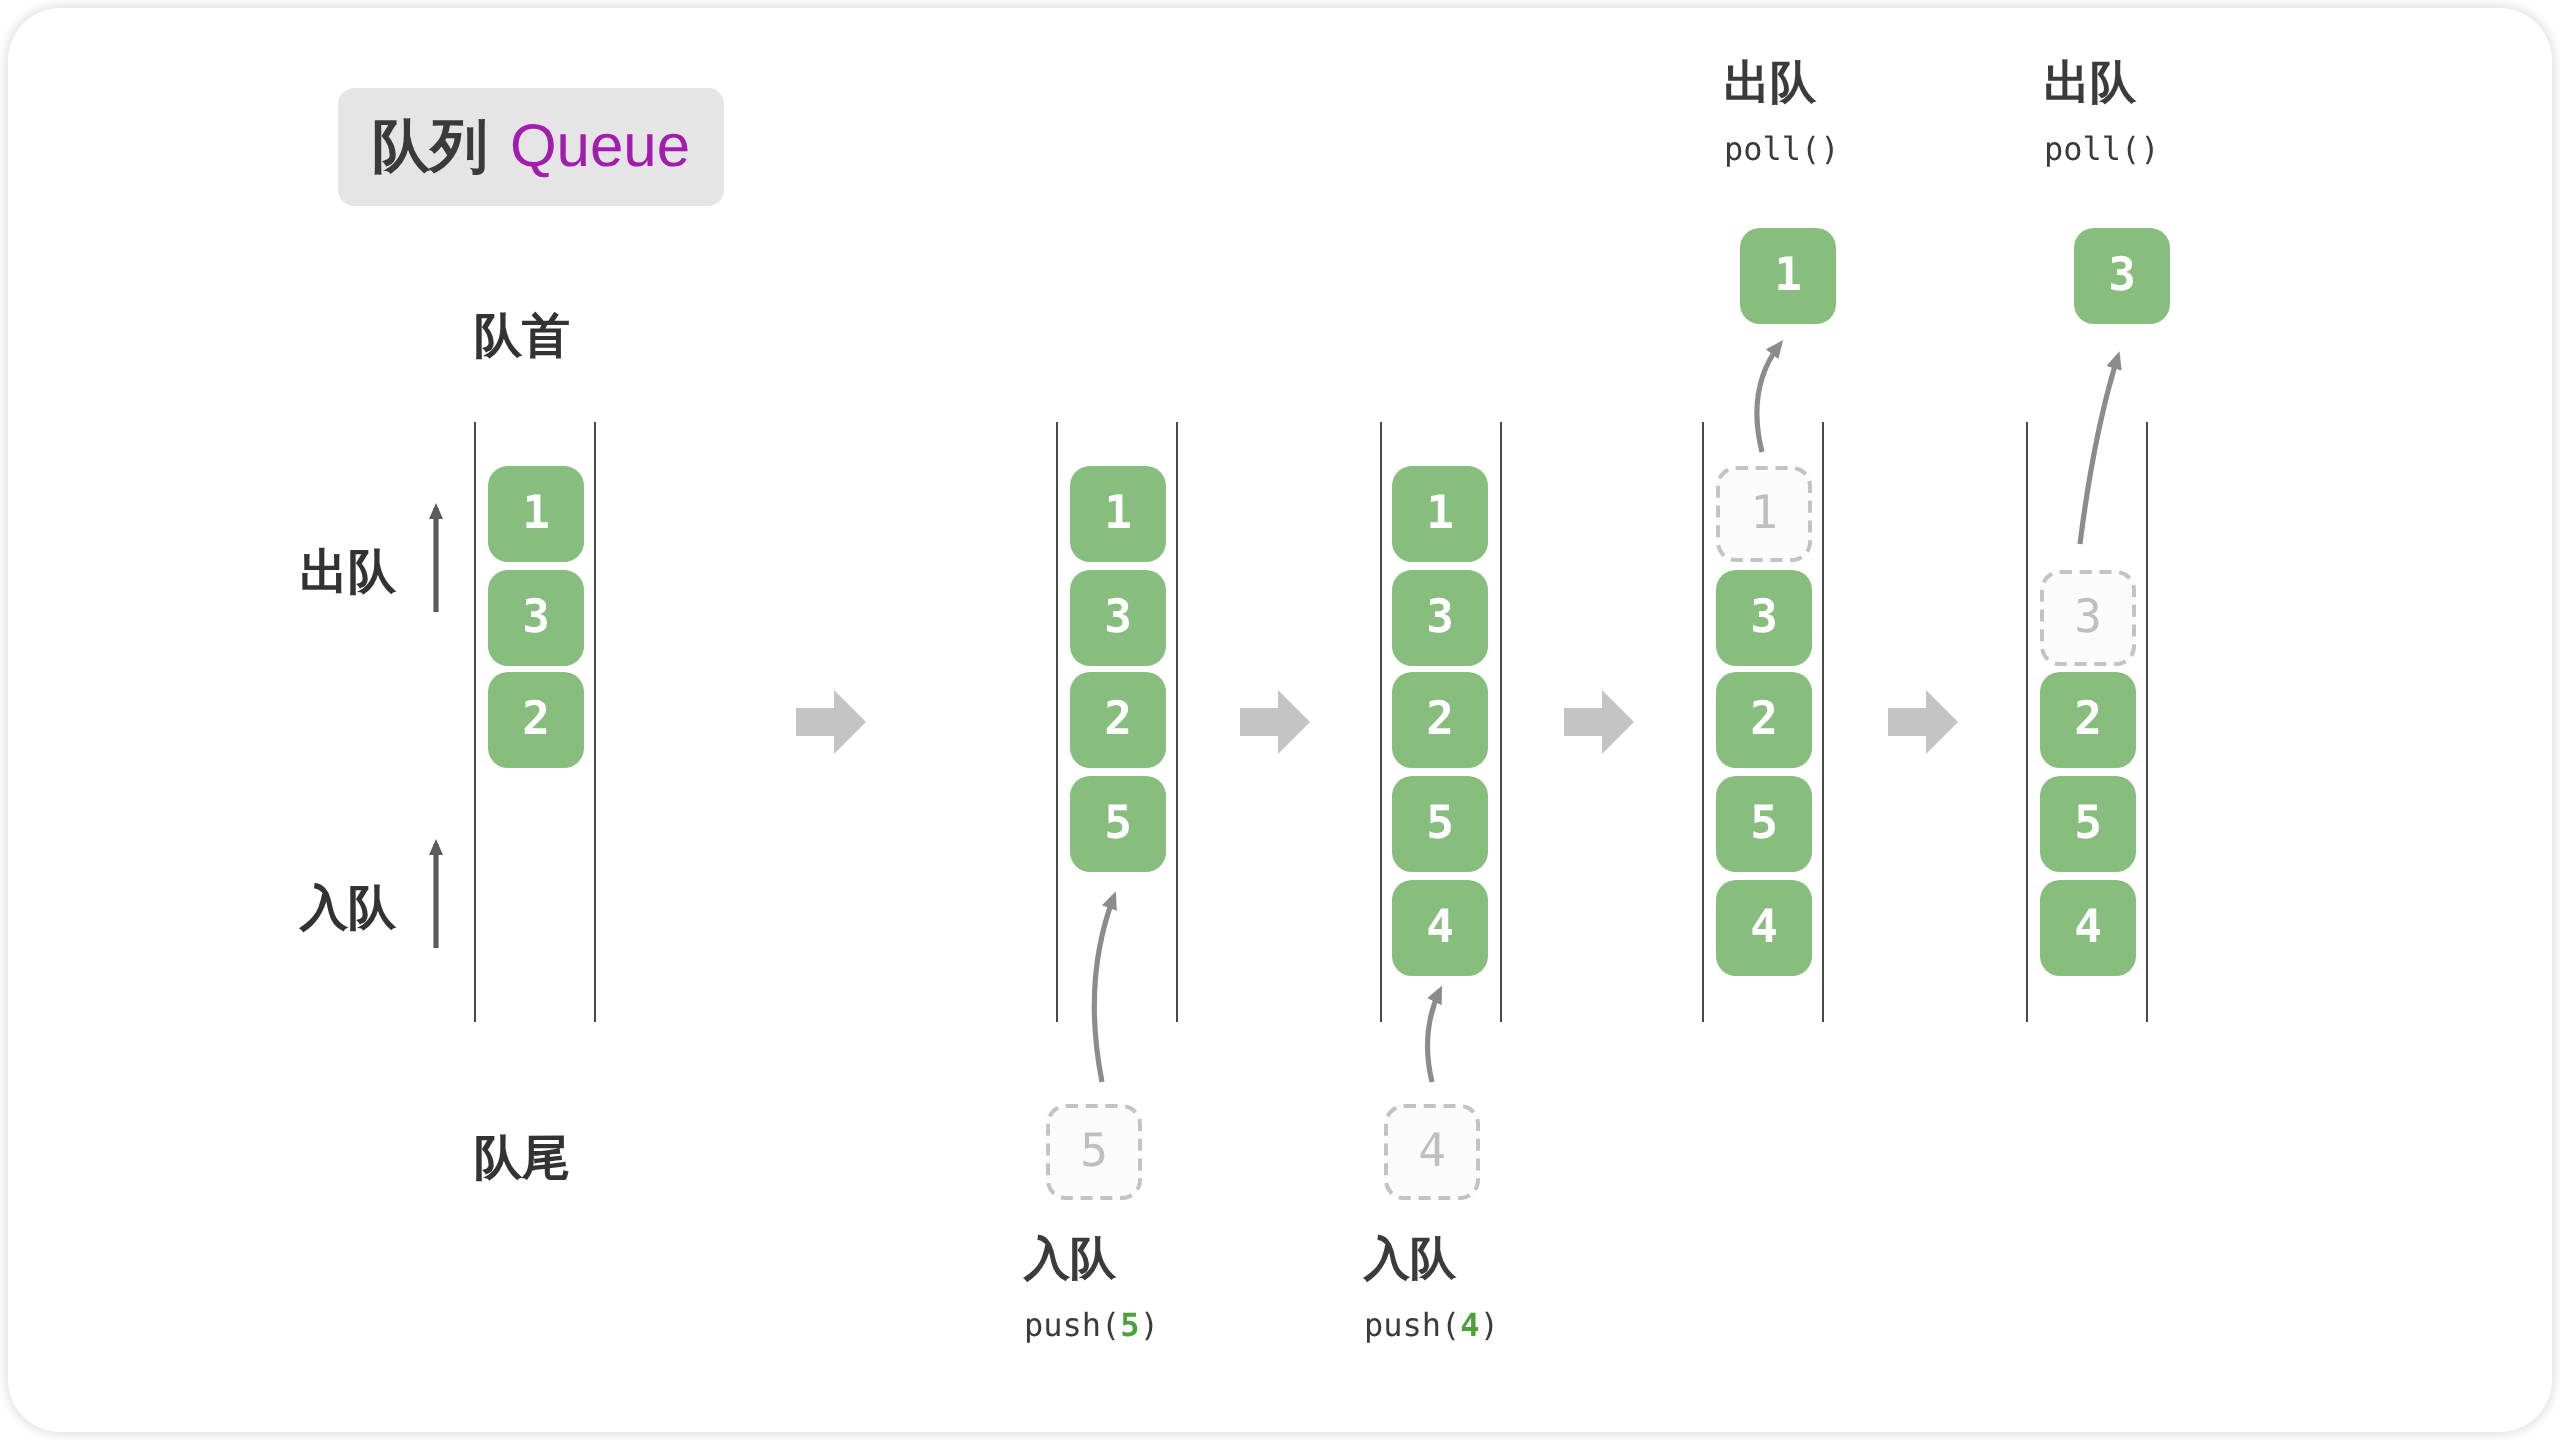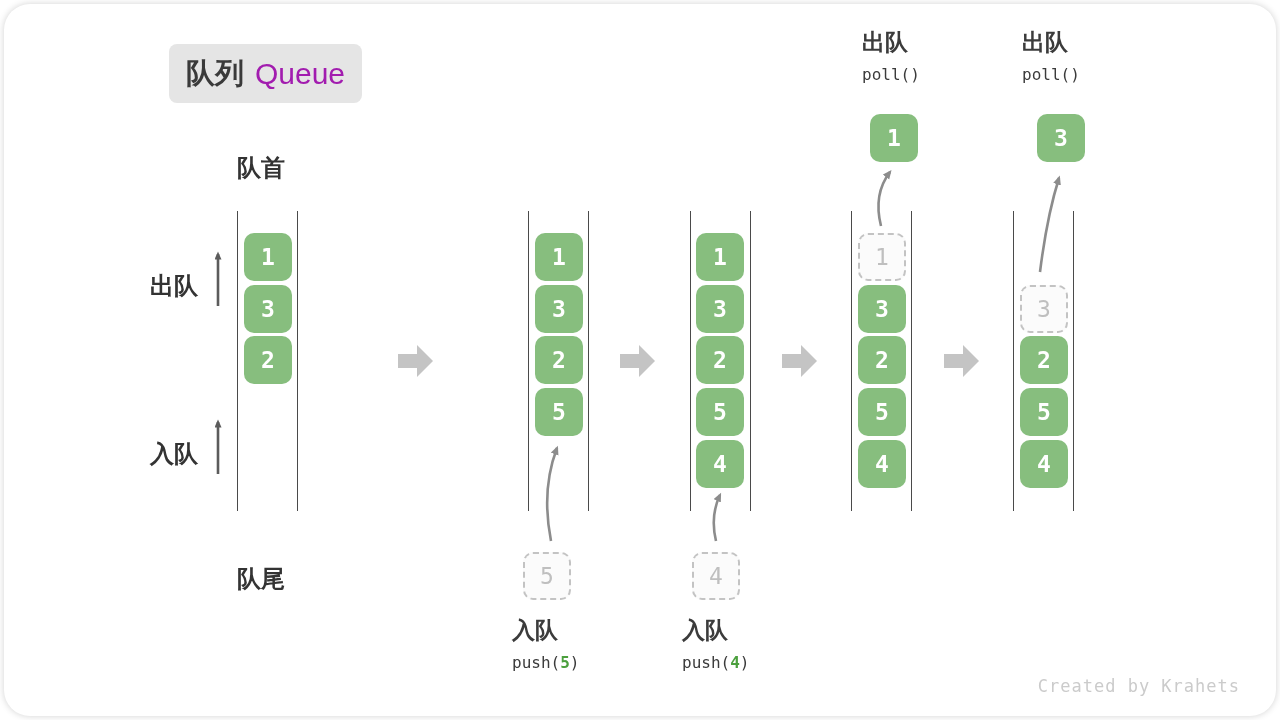--- a/index.html
+++ b/index.html
@@ -144,14 +144,13 @@
     <path d="M1040,272 Q1047,216 1059,178" fill="none" stroke="#8c8c8c" stroke-width="2.6" marker-end="url(#ah-gray)"></path>
 
     <g fill="#c4c4c4">
       <polygon points="398,354 417,354 417,345 433,361 417,377 417,368 398,368"></polygon>
       <polygon points="620,354 639,354 639,345 655,361 639,377 639,368 620,368"></polygon>
       <polygon points="782,354 801,354 801,345 817,361 801,377 801,368 782,368"></polygon>
       <polygon points="944,354 963,354 963,345 979,361 963,377 963,368 944,368"></polygon>
     </g>
   </svg>
 
-  <div class="watermark">Created by Krahets</div>
 </div>
 
 </body></html>

